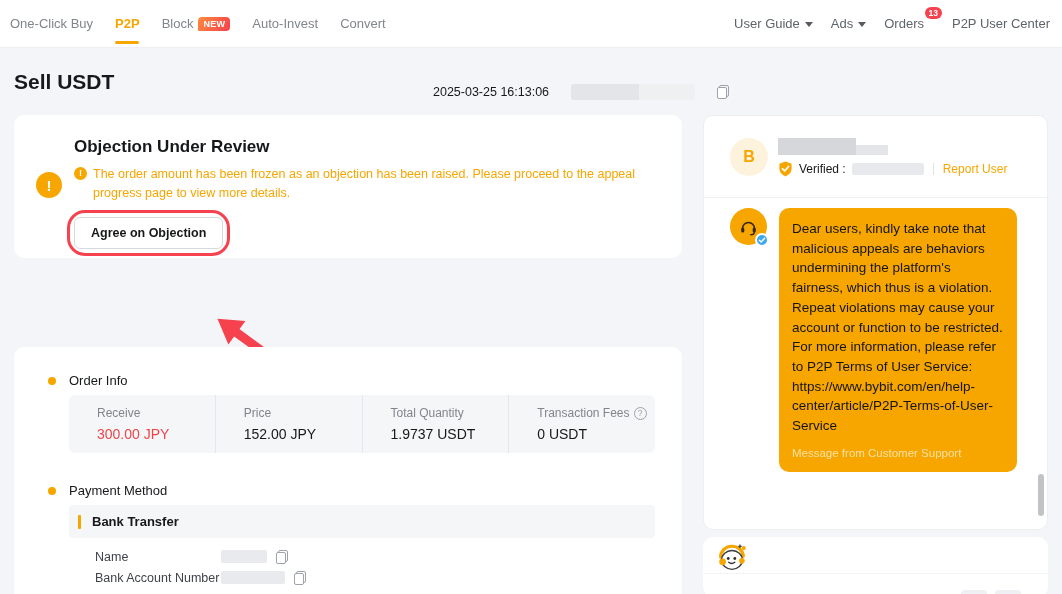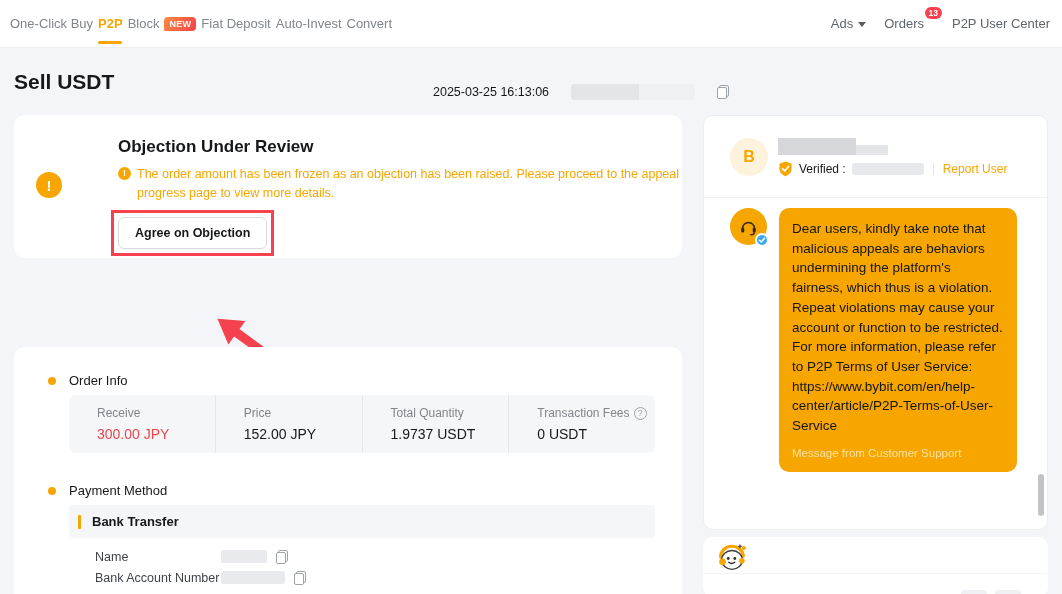--- a/index.html
+++ b/index.html
@@ -3,21 +3,21 @@
 <meta charset="utf-8">
 <style>
   * { box-sizing: border-box; }
   body { margin:0; font-family:"Liberation Sans", sans-serif; background:#f4f5f8; }
   .page { position:relative; width:1062px; height:594px; background:#f4f5f8; overflow:hidden; }
 
   
   .topnav { position:absolute; top:0; left:0; width:1062px; height:48px; background:#fff;
             border-bottom:1px solid #eceef2; display:flex; align-items:center;
             justify-content:space-between; padding:0 12px 0 10px; font-size:13px; color:#81858c; }
-  .nav-left { display:flex; align-items:center; gap:5px; height:100%; }
+  .nav-left { display:flex; align-items:center; gap:22px; height:100%; }
   .nav-right { display:flex; align-items:center; gap:18px; height:100%; color:#5f646b; }
   .nav-item { position:relative; height:100%; display:flex; align-items:center; gap:5px; cursor:pointer; white-space:nowrap; }
   .nav-item.active { color:#f7a600; font-weight:700; }
   .nav-item.active .underline { position:absolute; bottom:3px; left:50%; transform:translateX(-50%);
             width:24px; height:3px; background:#f7a600; border-radius:2px; }
   .badge-new { background:linear-gradient(120deg,#ff8a3d,#f5424e); color:#fff; font-size:9px;
             font-weight:700; padding:2px 5px 2px; border-radius:4px 4px 4px 1px; letter-spacing:.3px; }
   .caret { width:0; height:0; border-left:4px solid transparent; border-right:4px solid transparent;
             border-top:5px solid #565a61; margin-top:1px; }
   .orders-wrap { position:relative; padding-right:10px; }
@@ -32,27 +32,27 @@
             background:linear-gradient(90deg,#e4e5e8 0 55%, #eef0f2 55% 100%); }
 
   
   .card { position:absolute; background:#fff; border-radius:10px; }
 
   
   .card-objection { left:14px; top:115px; width:668px; height:143px; }
   .obj-icon { position:absolute; left:22px; top:57px; width:26px; height:26px; border-radius:50%;
             background:#f7a600; color:#fff; font-weight:700; font-size:15px;
             display:flex; align-items:center; justify-content:center; }
-  .obj-content { margin-left:104px; padding-top:22px; }
+  .obj-content { margin-left:60px; padding-top:22px; }
   .obj-title { font-size:17px; font-weight:700; color:#17181a; }
   .warn-row { display:flex; gap:6px; margin-top:8px; width:586px; color:#f7a600;
             font-size:12.5px; line-height:1.5; }
   .warn-icon { flex:none; width:13px; height:13px; margin-top:2px; border-radius:50%; background:#f7a600;
             color:#fff; font-size:9px; font-weight:700; display:flex; align-items:center; justify-content:center; }
-  .btn-annotation { display:inline-block; border:3px solid #f5424e; border-radius:0;
+  .btn-annotation { display:inline-block; border:3px solid #f5424e; border-radius:18px;
             padding:4px; margin-top:7px; margin-left:-7px; }
   .agree-btn { background:#fff; border:1px solid #d7dadd; border-radius:6px; padding:8px 16px;
             font-size:12.5px; font-weight:700; color:#17181a; cursor:pointer; font-family:inherit; }
   .anno-arrow { position:absolute; left:192px; top:196px; }
 
   
   .card-appeal { left:14px; top:273px; width:668px; height:60px; display:flex; align-items:center;
             justify-content:space-between; padding:0 30px 0 26px; }
   .appeal-title { position:relative; font-size:15px; font-weight:700; color:#17181a; }
   .red-dot { position:absolute; top:-5px; right:-10px; width:7px; height:7px; border-radius:50%; background:#f5424e; }
@@ -135,30 +135,31 @@
       </div>
       <div class="nav-item active">
         <span>P2P</span>
         <span class="underline"></span>
       </div>
       <div class="nav-item">
         <span>Block</span>
         <span class="badge-new">NEW</span>
       </div>
       <div class="nav-item">
-        <span>Fiat Deposit</span>
-      </div>
-      <div class="nav-item">
         <span>Auto-Invest</span>
       </div>
       <div class="nav-item">
         <span>Convert</span>
       </div>
     </div>
     <div class="nav-right">
+      <div class="nav-item">
+        <span>User Guide</span>
+        <span class="caret"></span>
+      </div>
       <div class="nav-item">
         <span>Ads</span>
         <span class="caret"></span>
       </div>
       <div class="nav-item orders-wrap">
         <span>Orders</span>
         <span class="orders-badge">13</span>
       </div>
       <div class="nav-item">
         <span>P2P User Center</span>

